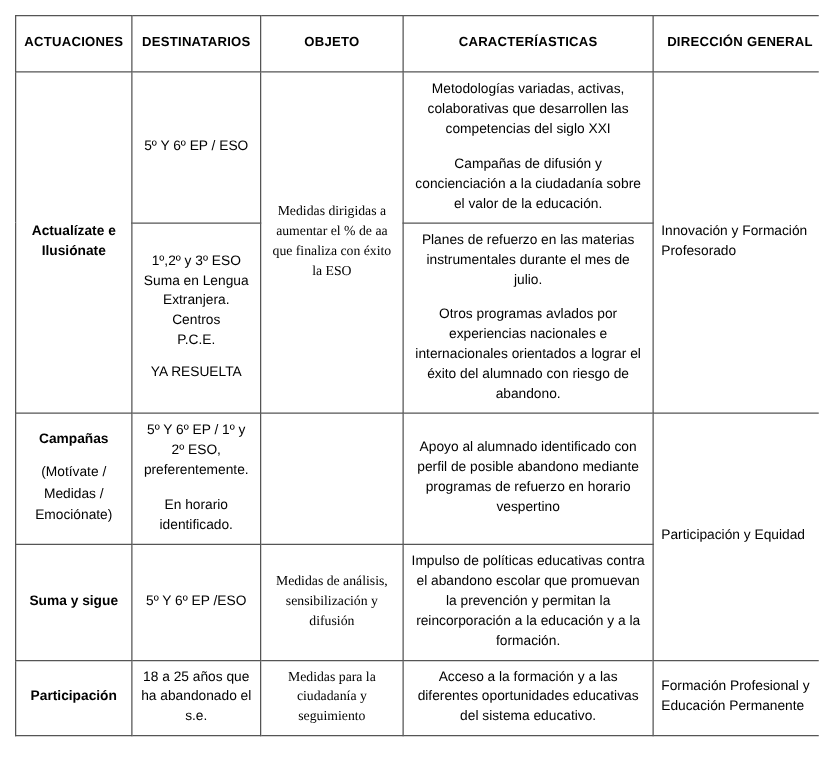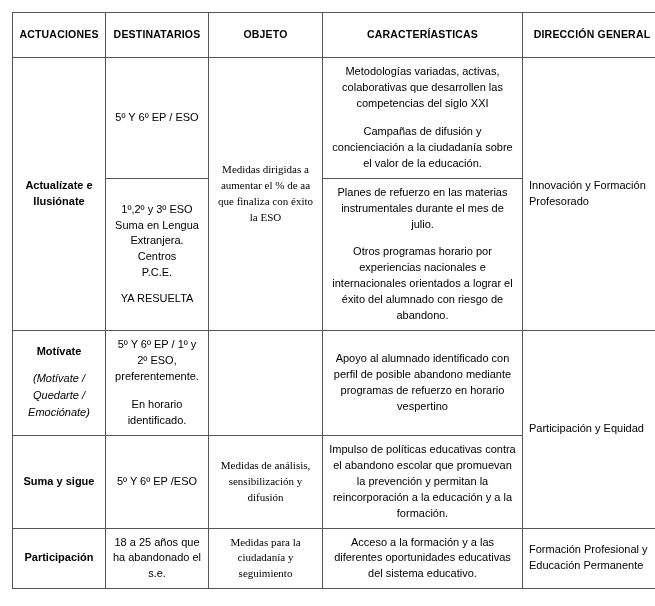--- a/index.html
+++ b/index.html
@@ -49,21 +49,20 @@
   td.actuacion {
     font-weight: bold;
     text-align: center;
     font-size: 11px;
   }
   td.actuacion .sub {
     font-weight: normal;
     display: block;
     margin-top: 10px;
     line-height: 1.55;
-    font-style: italic;
   }
   td.dest {
     text-align: center;
     font-size: 11px;
   }
   td.obj {
     text-align: center;
     font-size: 11px;
     font-family: Liberation Serif, serif;
   }
@@ -116,30 +115,30 @@
         <td class="dest">
           <div>1º,2º y 3º ESO</div>
           <div>Suma en Lengua</div>
           <div>Extranjera. Centros</div>
           <div>P.C.E.</div>
           <div class="spacer-line"></div>
           <div>YA RESUELTA</div>
         </td>
         <td class="car">
           <p class="para">Planes de refuerzo en las materias instrumentales durante el mes de julio.</p>
-          <p class="para">Otros programas horario por experiencias nacionales e internacionales orientados a lograr el éxito del alumnado con riesgo de abandono.</p>
+          <p class="para">Otros programas avlados por experiencias nacionales e internacionales orientados a lograr el éxito del alumnado con riesgo de abandono.</p>
         </td>
       </tr>
 
       <tr>
         <td class="actuacion">
-          <span>Motívate</span>
+          <span>Campañas</span>
           <span class="sub">
             <span style="display:block">(Motívate /</span>
-            <span style="display:block">Quedarte /</span>
+            <span style="display:block">Medidas /</span>
             <span style="display:block">Emociónate)</span>
           </span>
         </td>
         <td class="dest">
           <p class="para">5º Y 6º EP / 1º y 2º ESO, preferentemente.</p>
           <p class="para">En horario identificado.</p>
         </td>
         <td class="obj"></td>
         <td class="car">Apoyo al alumnado identificado con perfil de posible abandono mediante programas de refuerzo en horario vespertino</td>
         <td class="dir" rowspan="2">Participación y Equidad</td>

